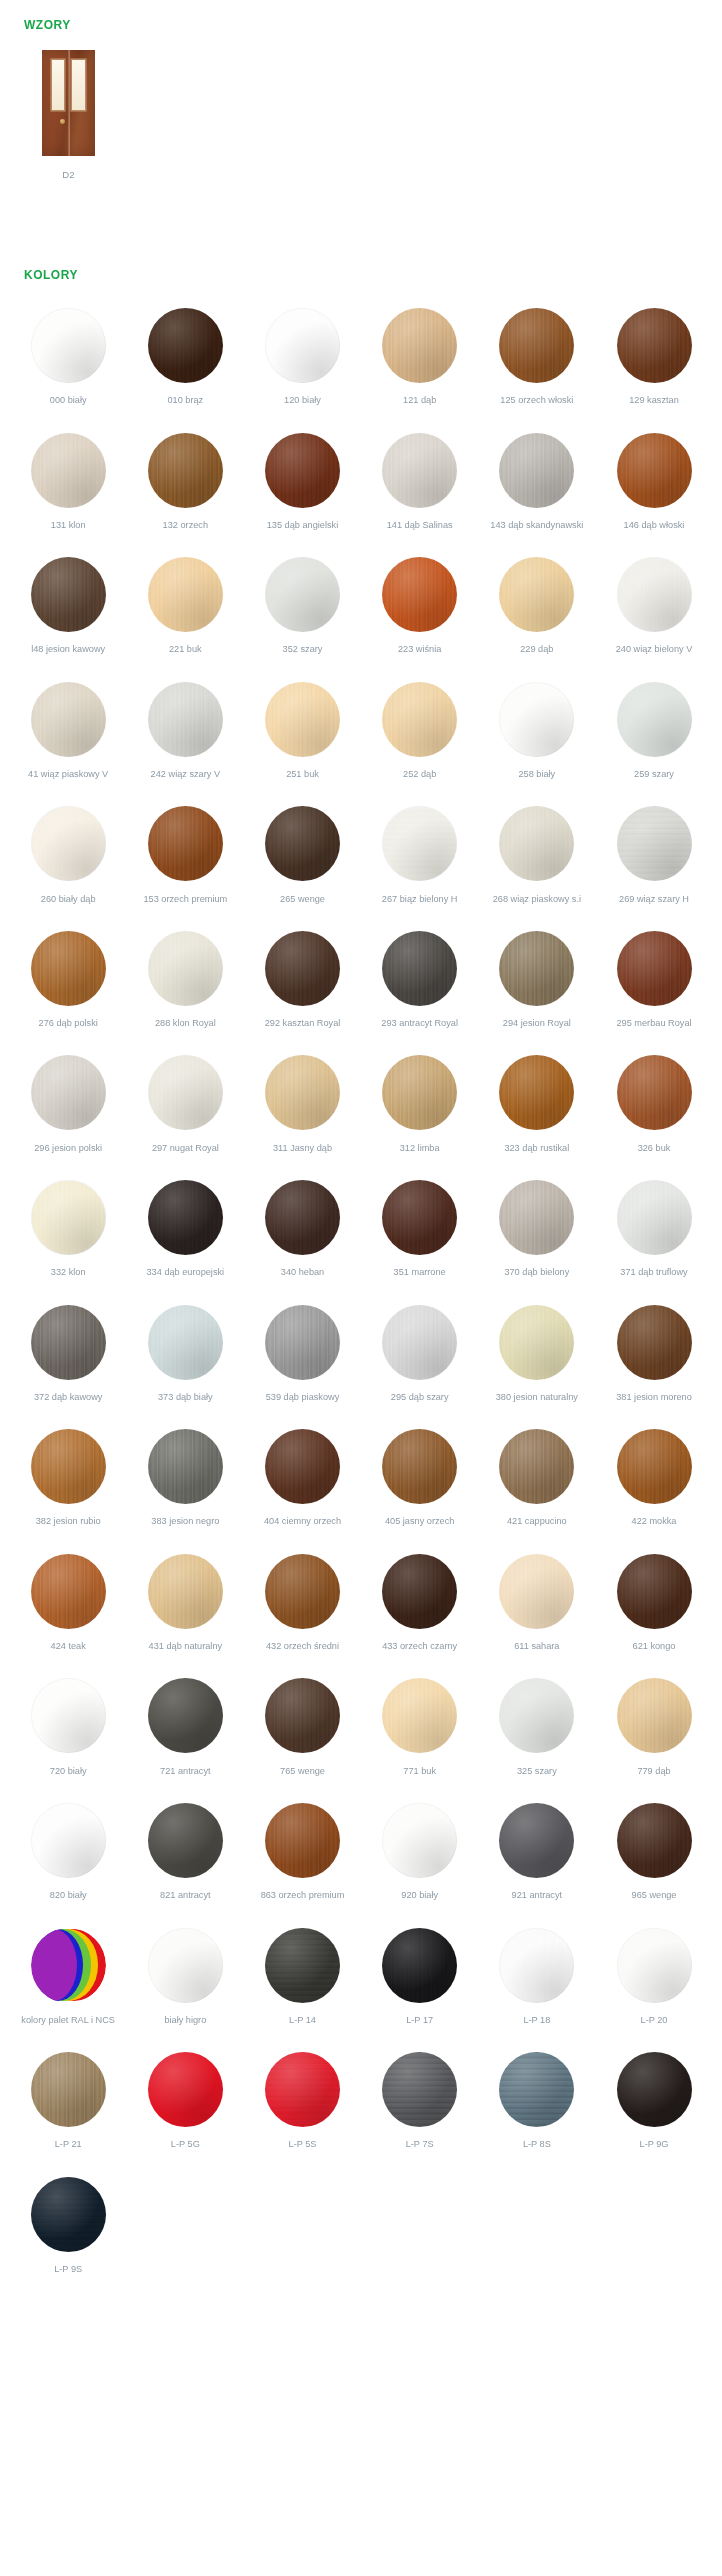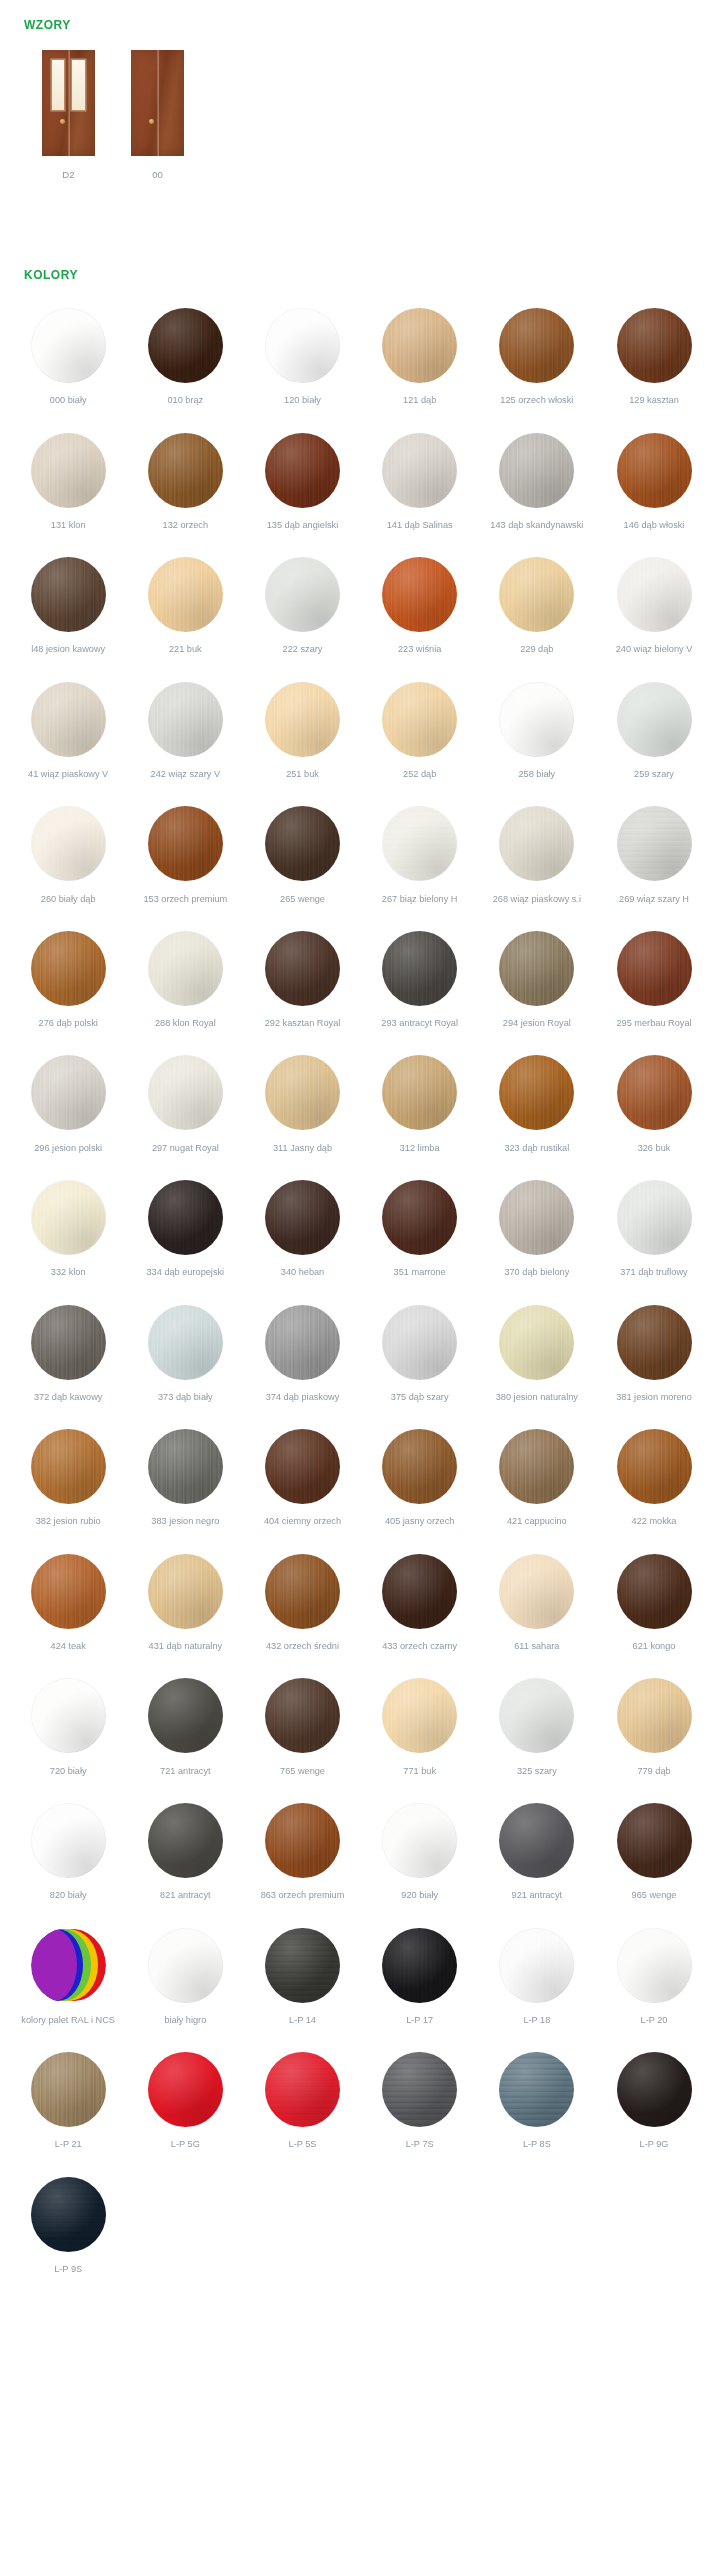--- a/index.html
+++ b/index.html
@@ -120,27 +120,20 @@
   <div class="patterns">
       <div class="pattern-cell">
         <div class="door">
           <div class="glass g1"></div>
           <div class="glass g2"></div>
           <div class="split"></div>
           <div class="knob"></div>
         </div>
         <div class="pattern-label">D2</div>
       </div>
-      <div class="pattern-cell">
-        <div class="door">
-          <div class="split"></div>
-          <div class="knob"></div>
-        </div>
-        <div class="pattern-label">00</div>
-      </div>
     </div>
 
   <h2 class="section-title" id="kolory-title">KOLORY</h2>
 
   <div class="colors">
       <div class="swatch-cell">
         <div class="swatch faint" style="background: rgb(253, 253, 252);">
           <div class="sheen"></div>
         </div>
         <div class="swatch-label">000 biały</div>
@@ -232,21 +225,21 @@
         <div class="swatch" style="background: rgb(240, 207, 156);">
           <div class="grain"></div>
           <div class="sheen"></div>
         </div>
         <div class="swatch-label">221 buk</div>
       </div>
       <div class="swatch-cell">
         <div class="swatch" style="background: rgb(224, 226, 222);">
           <div class="sheen"></div>
         </div>
-        <div class="swatch-label">222 szary</div>
+        <div class="swatch-label">352 szary</div>
       </div>
       <div class="swatch-cell">
         <div class="swatch" style="background: rgb(196, 85, 31);">
           <div class="grain"></div>
           <div class="sheen"></div>
         </div>
         <div class="swatch-label">223 wiśnia</div>
       </div>
       <div class="swatch-cell">
         <div class="swatch" style="background: rgb(236, 207, 155);">
@@ -482,28 +475,28 @@
           <div class="grain"></div>
           <div class="sheen"></div>
         </div>
         <div class="swatch-label">373 dąb biały</div>
       </div>
       <div class="swatch-cell">
         <div class="swatch" style="background: rgb(154, 154, 154);">
           <div class="grain"></div>
           <div class="sheen"></div>
         </div>
-        <div class="swatch-label">374 dąb piaskowy</div>
+        <div class="swatch-label">539 dąb piaskowy</div>
       </div>
       <div class="swatch-cell">
         <div class="swatch" style="background: rgb(217, 217, 217);">
           <div class="grain"></div>
           <div class="sheen"></div>
         </div>
-        <div class="swatch-label">375 dąb szary</div>
+        <div class="swatch-label">295 dąb szary</div>
       </div>
       <div class="swatch-cell">
         <div class="swatch" style="background: rgb(226, 220, 180);">
           <div class="grain"></div>
           <div class="sheen"></div>
         </div>
         <div class="swatch-label">380 jesion naturalny</div>
       </div>
       <div class="swatch-cell">
         <div class="swatch" style="background: rgb(107, 66, 36);">

